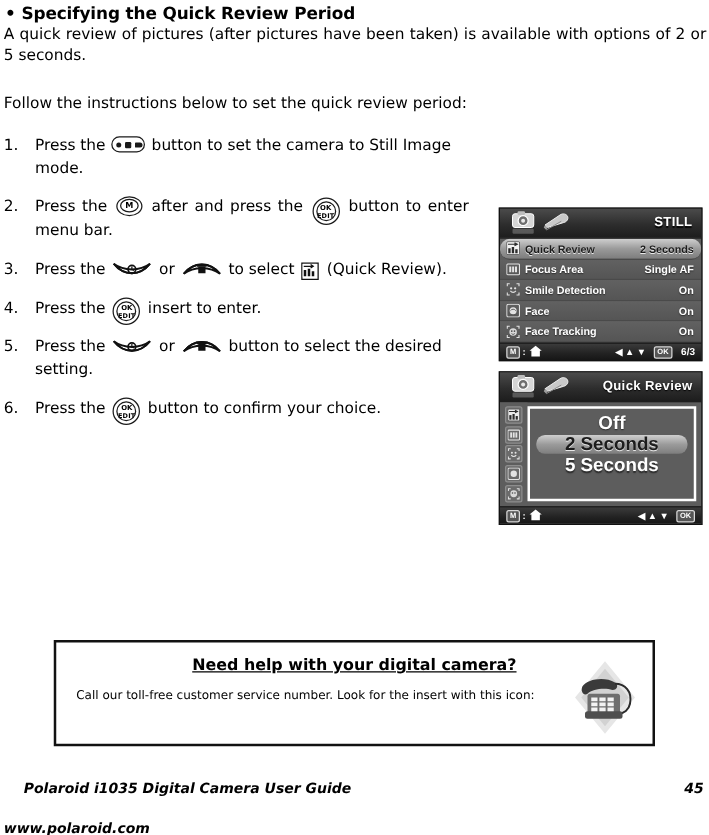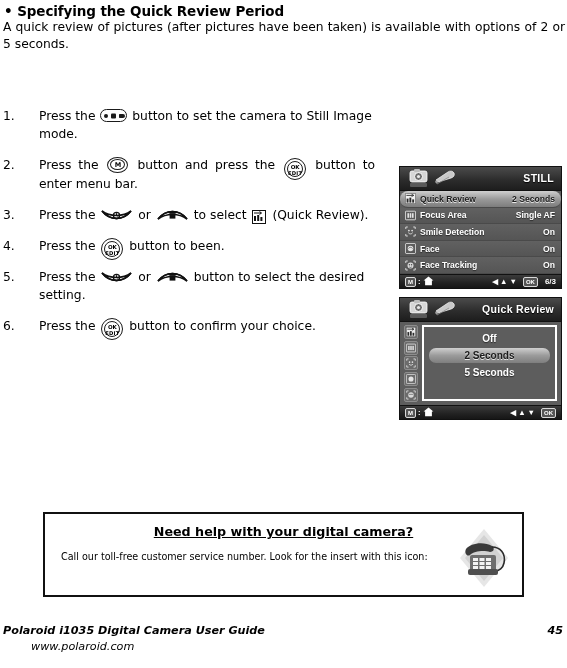--- a/index.html
+++ b/index.html
@@ -33,21 +33,21 @@
   #follow-para { left:3px; top:74px; width:500px; }
 
   
   .steps { position:absolute; left:3px; top:107px; width:372px; }
   .step { position:relative; margin-bottom:13px; min-height:17px; }
   .step-num {
     position:absolute; left:0; top:0;
     width:22px; font-size:12.3px; line-height:18px;
   }
   .step-body {
-    margin-left:36px;
+    margin-left:25px;
     font-size:12.3px; line-height:18px;
     text-align:justify; text-justify:inter-word;
   }
   .step-body.nojust { text-align:left; }
 
   
   .ico { display:inline-block; vertical-align:middle; position:relative; }
 
   
   .ico-mode {
@@ -176,21 +176,21 @@
     display:flex; align-items:center; justify-content:center;
   }
   .opt-panel {
     flex:1; margin:3px 4px 4px 0;
     border:2px solid #fff;
     background:#5d5d5d;
     padding:4px 5px;
   }
   .opt {
     height:15px; line-height:15px; text-align:center;
-    font-size:10px; font-weight:bold;
+    font-size:15px; font-weight:bold;
     text-shadow:0 1px 1px #2a2a2a;
     margin-bottom:2px;
   }
   .opt.sel {
     background:linear-gradient(#cfcfcf,#9b9b9b 50%,#7e7e7e);
     color:#1c1c1c; border-radius:7px;
     text-shadow:0 1px 0 #e8e8e8;
   }
 
   
@@ -232,63 +232,64 @@
   }
   .help-visit {
     position:absolute; left:0; right:0; top:64px;
     text-align:center; font-size:9.6px;
   }
   .phone-icon { position:absolute; right:8px; top:13px; width:60px; height:62px; }
 
   
   .footer { position:absolute; left:0; right:0; bottom:6px; height:38px; }
   .f-line1 {
-    position:absolute; left:3px; top:0;
+    position:absolute; left:19px; top:0;
     font-size:11.2px; font-weight:bold; font-style:italic;
   }
   .f-line2 {
-    position:absolute; left:3px; top:16px;
-    font-size:11.2px; font-weight:normal; font-style:italic;margin-left:28px;
+    position:absolute; left:3px; top:32px;
+    font-size:11.2px; font-weight:bold; font-style:italic;
   }
   .f-page {
     position:absolute; right:4px; top:0;
     font-size:11.2px; font-weight:bold; font-style:italic;
   }
 </style>
 </head>
 <body>
 
 <div class="page">
 
   <div class="sec-title">
     <span>•</span>
     <span>Specifying the Quick Review Period</span>
   </div>
 
   <div class="para" id="intro-para">A quick review of pictures (after pictures have been taken) is available with options of 2 or 5 seconds.</div>
+  <div class="para" id="follow-para">Follow the instructions below to set the quick review period:</div>
 
   <div class="steps">
 
     <div class="step">
       <span class="step-num">1.</span>
       <div class="step-body nojust">
         <span>Press the</span>
         <span class="ico ico-mode">
           <i class="d1"></i><i class="d2"></i><i class="d3"></i>
         </span>
         <span>button to set the camera to Still Image mode.</span>
       </div>
     </div>
 
     <div class="step">
       <span class="step-num">2.</span>
       <div class="step-body">
         <span>Press the</span>
         <span class="ico ico-round"><span>M</span></span>
-        <span>button and press the</span>
+        <span>after and press the</span>
         <span class="ico ico-ok"><b>OK</b><em>EDIT</em></span>
         <span>button to enter menu bar.</span>
       </div>
     </div>
 
     <div class="step">
       <span class="step-num">3.</span>
       <div class="step-body nojust">
         <span>Press the</span>
         <span class="ico ico-fan">
@@ -320,21 +321,21 @@
         </span>
         <span>(Quick Review).</span>
       </div>
     </div>
 
     <div class="step">
       <span class="step-num">4.</span>
       <div class="step-body nojust">
         <span>Press the</span>
         <span class="ico ico-ok"><b>OK</b><em>EDIT</em></span>
-        <span>button to been.</span>
+        <span>insert to enter.</span>
       </div>
     </div>
 
     <div class="step">
       <span class="step-num">5.</span>
       <div class="step-body nojust">
         <span>Press the</span>
         <span class="ico ico-fan">
           <svg width="33" height="15" viewBox="0 0 33 15">
             <path d="M2 2 C10 12, 23 12, 31 2 C23 8, 10 8, 2 2 Z" fill="#fff" stroke="#111" stroke-width="1.6"></path>

